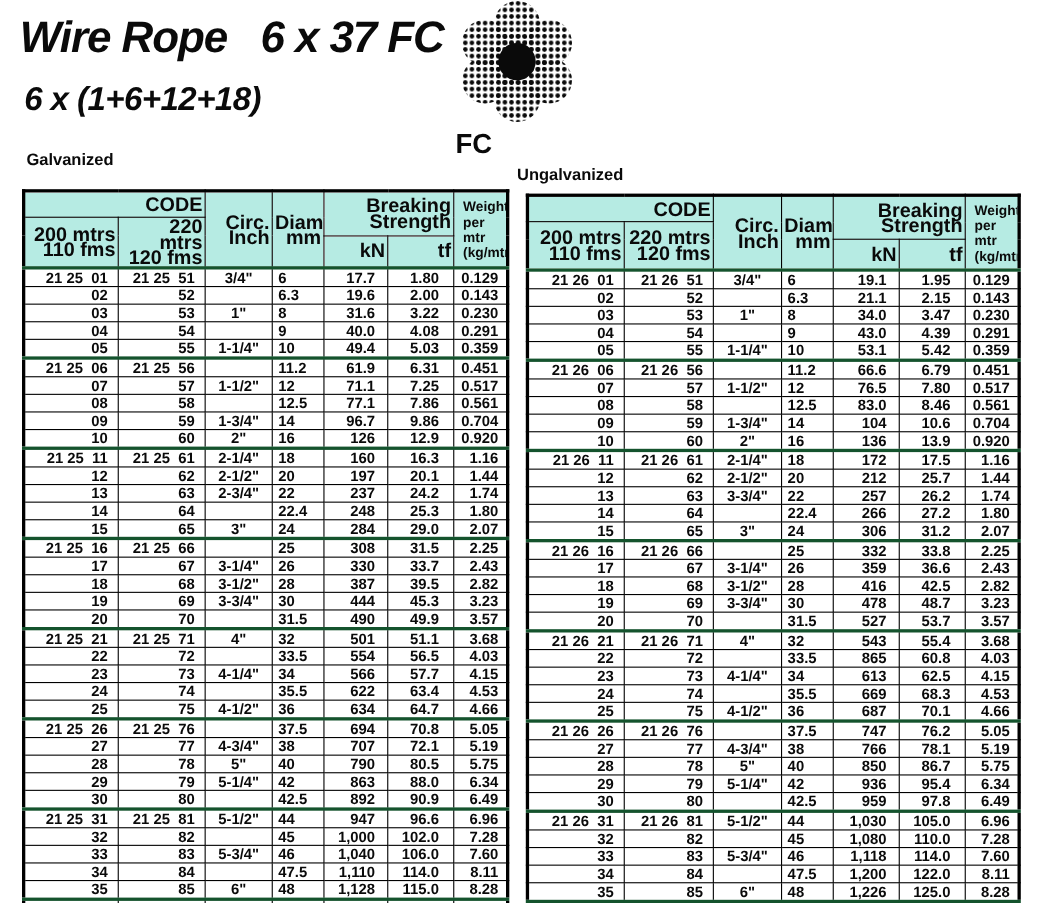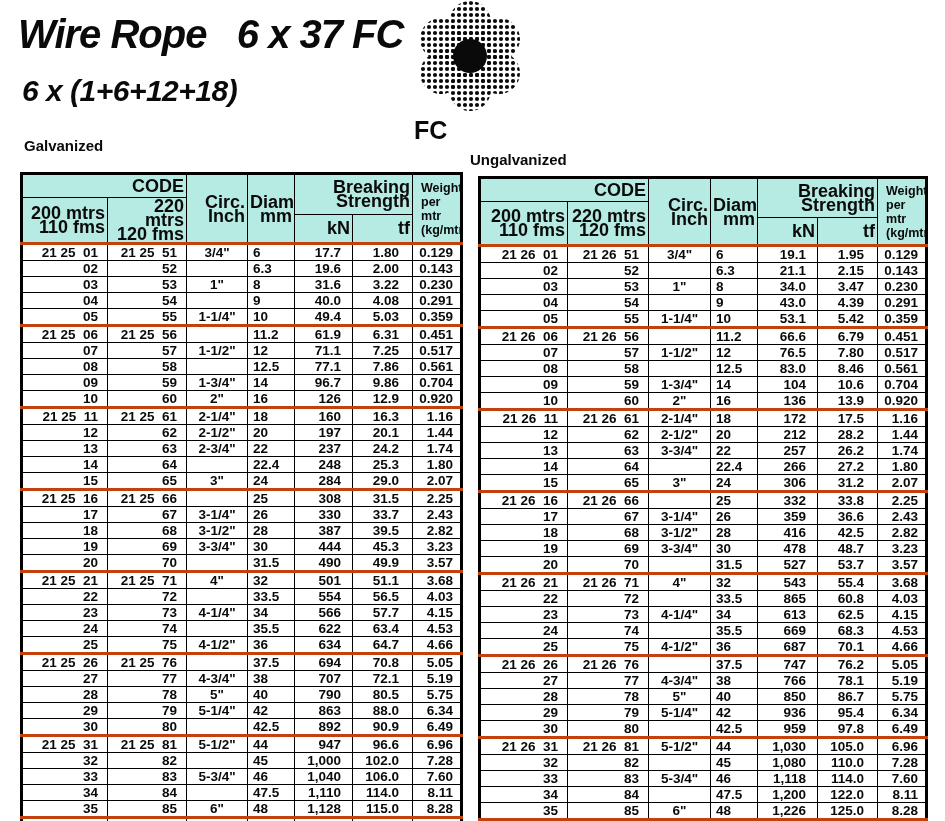--- a/index.html
+++ b/index.html
@@ -36,21 +36,21 @@
   }
   .wire-table thead th{
     background:var(--header-bg,#b6ebe3);
     font-size:18px;line-height:14px;text-align:right;
     white-space:pre-line;padding:1px 2px;
   }
   .wire-table thead tr.h1{height:24px;}
   .wire-table thead tr.h2{height:16px;}
   .wire-table thead tr.h3{height:28px;}
   .wire-table thead th.weight-h{text-align:left;padding-left:8px;font-size:12.5px;}
-  .wire-table tbody{border-top:3px solid #c2410c;}
+  .wire-table tbody{border-top:3px solid #14532d;}
   .wire-table td{
     font-size:13.5px;line-height:15px;height:15px;padding:0 2px;
     white-space:pre;
   }
   td.code{text-align:right;padding-right:9px;}
   td.circ{text-align:center;}
   td.diam{text-align:left;padding-left:5px;}
   td.kn{text-align:right;padding-right:11px;}
   td.tf{text-align:right;padding-right:13px;}
   td.wt{text-align:right;padding-right:7px;}
@@ -598,21 +598,21 @@
         <td class="kn">172</td>
         <td class="tf">17.5</td>
         <td class="wt">1.16</td>
       </tr>
       <tr>
         <td class="code">12</td>
         <td class="code">62</td>
         <td class="circ">2-1/2"</td>
         <td class="diam">20</td>
         <td class="kn">212</td>
-        <td class="tf">28.2</td>
+        <td class="tf">25.7</td>
         <td class="wt">1.44</td>
       </tr>
       <tr>
         <td class="code">13</td>
         <td class="code">63</td>
         <td class="circ">3-3/4"</td>
         <td class="diam">22</td>
         <td class="kn">257</td>
         <td class="tf">26.2</td>
         <td class="wt">1.74</td>

